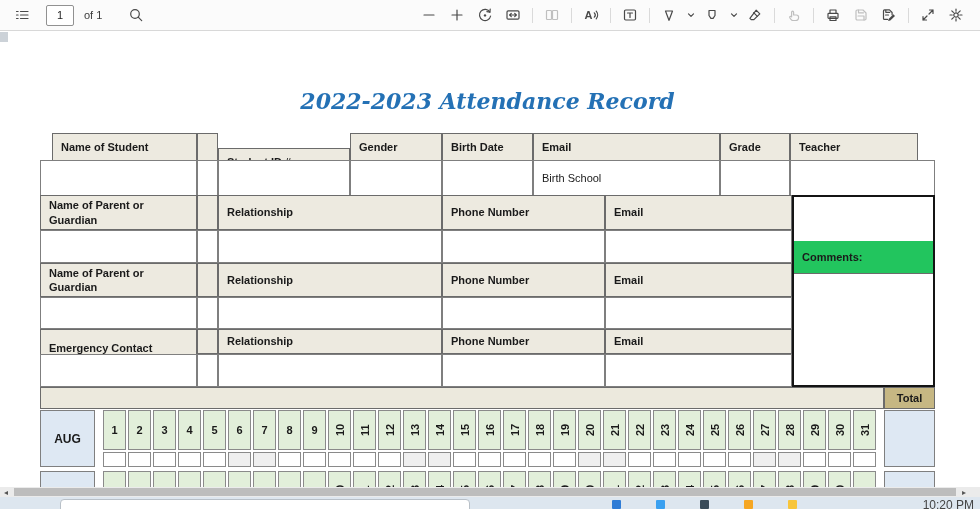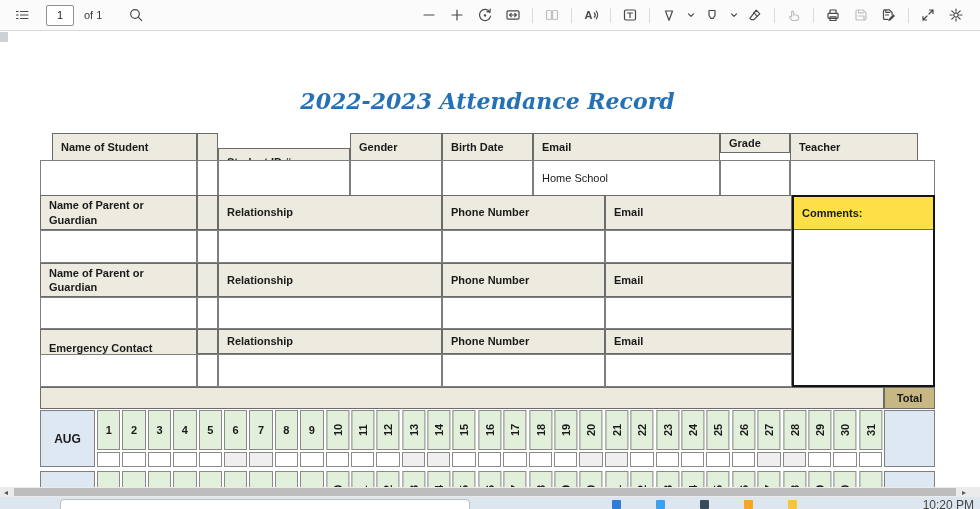--- a/index.html
+++ b/index.html
@@ -29,25 +29,25 @@
 
   .c{position:absolute;box-sizing:border-box;border:1px solid #7f7f7f;background:#fff;
      font:11px "Liberation Sans",sans-serif;display:flex;align-items:center;padding:0 8px;color:#1a1a1a;}
   .h{background:#edeae0;font-weight:700;border-color:#6b6b6b;line-height:1.3;}
   .h.wrap{padding-right:16px;}
   .band{background:#ece9dd;border-color:#6b6b6b;}
   .total{background:#c6b783;border-color:#6b6b6b;font-weight:700;justify-content:center;padding:0;}
 
   .comments-box{position:absolute;left:792px;top:163px;width:143px;height:192px;border:2px solid #141414;
                 background:#fff;box-sizing:border-box;}
-  .comments-hdr{height:33px;background:#fde047;border-bottom:1px solid #6b6b6b;display:flex;align-items:center;
-                padding:0 8px;font-weight:700;font-size:11px;color:#1a1a1a;box-sizing:border-box;}
+  .comments-hdr{height:33px;background:#22c55e;border-bottom:1px solid #6b6b6b;display:flex;align-items:center;
+                padding:0 8px;font-weight:700;font-size:11px;color:#1a1a1a;box-sizing:border-box;margin-top:44px;}
 
   
-  .month-row{position:absolute;left:40px;width:895px;height:57px;display:flex;gap:2px;}
+  .month-row{position:absolute;left:40px;width:895px;height:57px;display:flex;gap:8px;}
   .month-label{width:55px;background:#dee8f3;border:1px solid #7f7f7f;box-sizing:border-box;display:flex;
                align-items:center;justify-content:center;font-weight:700;font-size:12px;color:#1a1a1a;}
   .days{flex:1;display:flex;gap:2px;}
   .daycol{flex:1;display:flex;flex-direction:column;gap:2px;}
   .num{height:40px;background:#e2efda;border:1px solid #8a8a8a;box-sizing:border-box;display:flex;
        align-items:center;justify-content:center;font-size:11px;font-weight:700;color:#1a1a1a;}
   .num.vert{writing-mode:vertical-rl;transform:rotate(180deg);}
   .entry{height:15px;background:#fff;border:1px solid #8a8a8a;box-sizing:border-box;}
   .entry.wknd{background:#efefef;}
   .month-total{width:51px;background:#dee8f3;border:1px solid #7f7f7f;box-sizing:border-box;}
@@ -203,29 +203,29 @@
   <div class="scroll-corner"></div>
 
   <div class="doc-title">2022-2023 Attendance Record</div>
 
   <div class="c h" style="left:52px;top:101px;width:145px;height:28px;">Name of Student</div>
   <div class="c h" style="left:197px;top:101px;width:21px;height:28px;"></div>
   <div class="c h" style="left:218px;top:116px;width:132px;height:28px;">Student ID #</div>
   <div class="c h" style="left:350px;top:101px;width:92px;height:28px;">Gender</div>
   <div class="c h" style="left:442px;top:101px;width:91px;height:28px;">Birth Date</div>
   <div class="c h" style="left:533px;top:101px;width:187px;height:28px;">Email</div>
-  <div class="c h" style="left:720px;top:101px;width:70px;height:20px;">Grade</div>
+  <div class="c h" style="left:720px;top:101px;width:70px;height:28px;">Grade</div>
   <div class="c h" style="left:790px;top:101px;width:128px;height:28px;">Teacher</div>
 
   <div class="c" style="left:40px;top:128px;width:157px;height:36px;"></div>
   <div class="c" style="left:197px;top:128px;width:21px;height:36px;"></div>
   <div class="c" style="left:218px;top:128px;width:132px;height:36px;"></div>
   <div class="c" style="left:350px;top:128px;width:92px;height:36px;"></div>
   <div class="c" style="left:442px;top:128px;width:91px;height:36px;"></div>
-  <div class="c" style="left:533px;top:128px;width:187px;height:36px;">Home School</div>
+  <div class="c" style="left:533px;top:128px;width:187px;height:36px;">Birth School</div>
   <div class="c" style="left:720px;top:128px;width:70px;height:36px;"></div>
   <div class="c" style="left:790px;top:128px;width:145px;height:36px;"></div>
 
   <div class="c h wrap" style="left:40px;top:163px;width:157px;height:35px;">Name of Parent or Guardian</div>
   <div class="c h" style="left:197px;top:163px;width:21px;height:35px;"></div>
   <div class="c h" style="left:218px;top:163px;width:224px;height:35px;">Relationship</div>
   <div class="c h" style="left:442px;top:163px;width:163px;height:35px;">Phone Number</div>
   <div class="c h" style="left:605px;top:163px;width:187px;height:35px;">Email</div>
 
   <div class="c" style="left:40px;top:198px;width:157px;height:33px;"></div>

